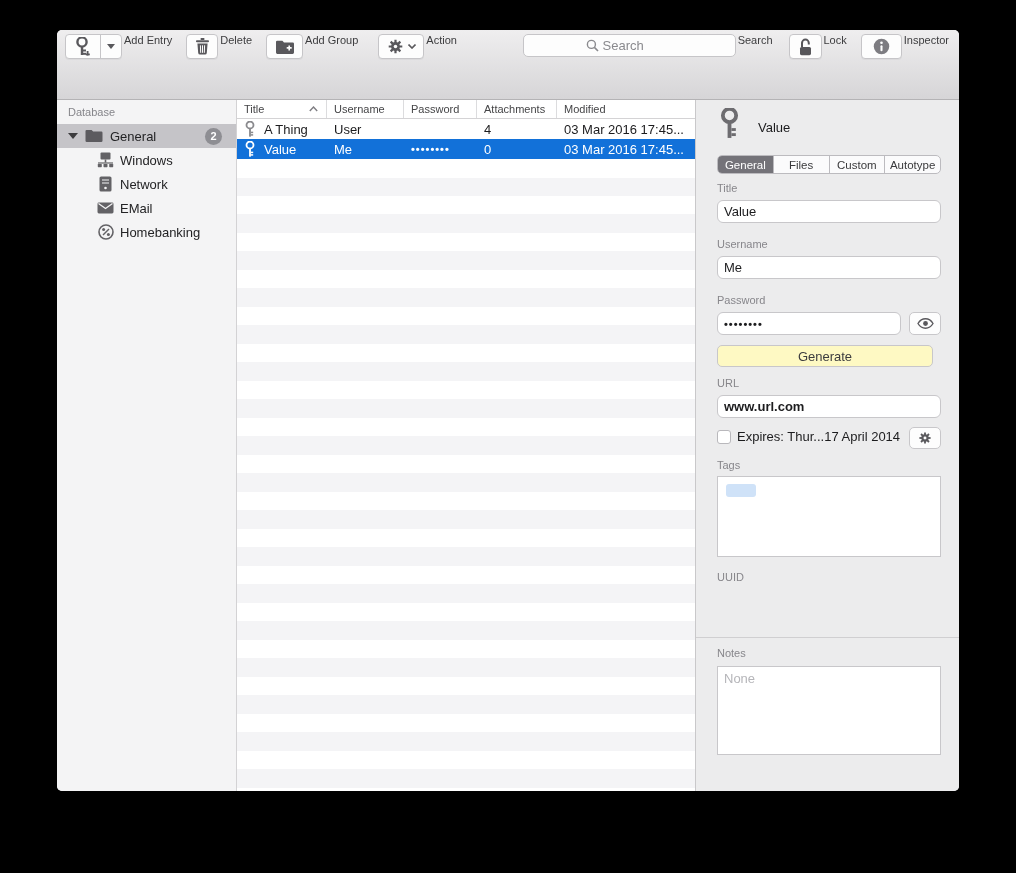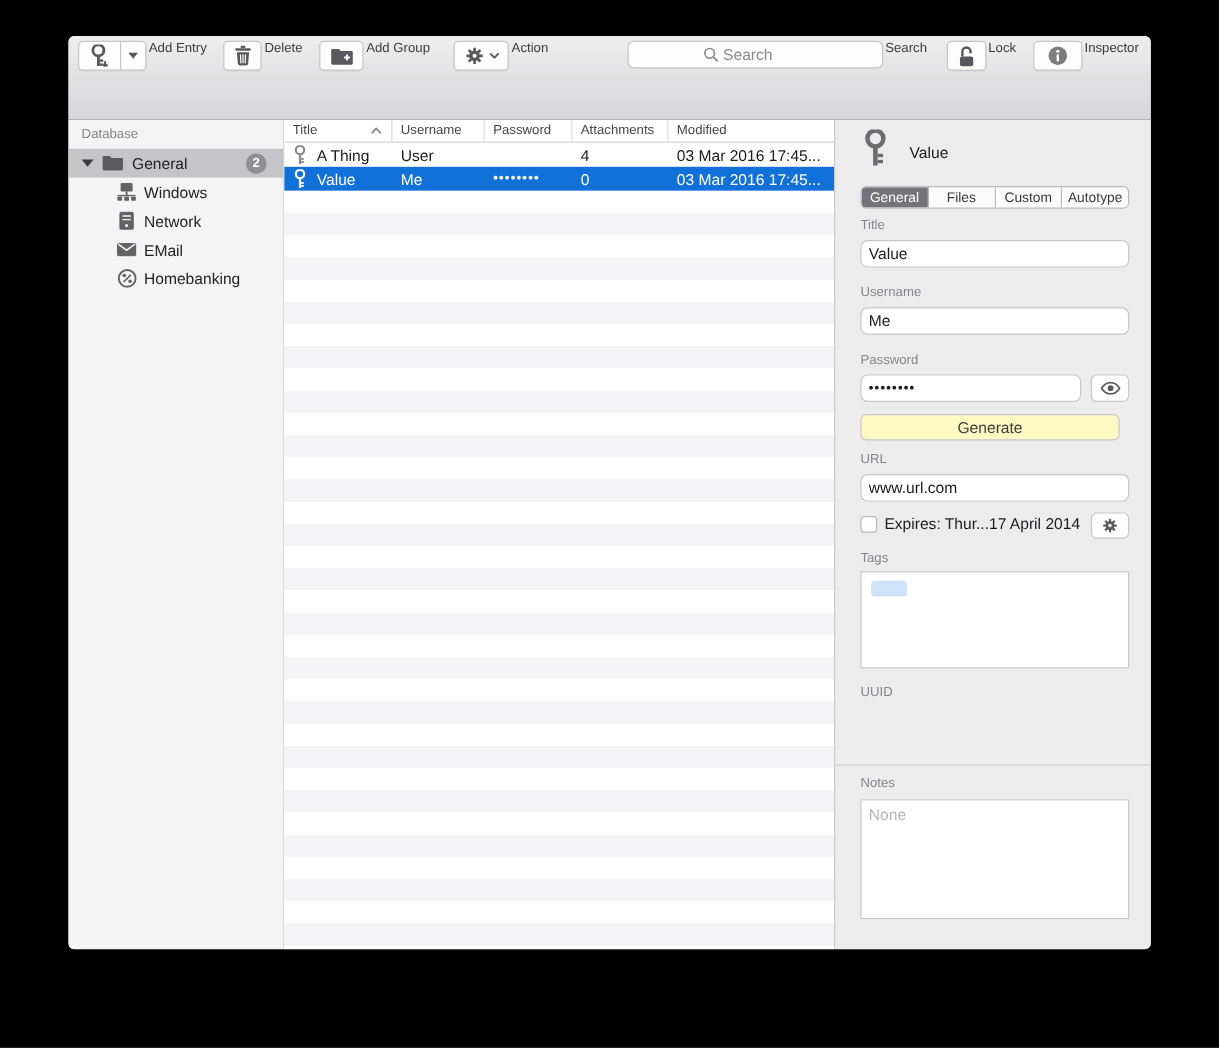--- a/index.html
+++ b/index.html
@@ -94,21 +94,21 @@
     background: #fef9c3; border: 1px solid #c8c7ca; border-radius: 5px; font-size: 13px;
     color: #3c3c3e; display: flex; align-items: center; justify-content: center; }
   .checkbox { position: absolute; left: 21px; top: 330px; width: 14px; height: 14px; background: #fff;
     border: 1px solid #b9b8bc; border-radius: 3px; }
   .expires-text { position: absolute; left: 41px; top: 329px; font-size: 13px; color: #1c1c1e; }
   .tags-box { position: absolute; left: 21px; top: 376px; width: 224px; height: 81px; background: #fff;
     border: 1px solid #c8c7ca; }
   .tag-token { position: absolute; left: 8px; top: 7px; width: 30px; height: 13px;
     background: #cfe2f8; border-radius: 3px; }
   .ins-divider { position: absolute; left: 0; right: 0; top: 537px; height: 1px; background: #d0cfd1; }
-  .notes-box { position: absolute; left: 21px; top: 566px; width: 224px; height: 100px; background: #fff;
+  .notes-box { position: absolute; left: 21px; top: 566px; width: 224px; height: 89px; background: #fff;
     border: 1px solid #c8c7ca; resize: none; outline: none; font-family: inherit; font-size: 13px;
     color: #1c1c1e; padding: 4px 6px; }
   .notes-box::placeholder { color: #b5b5b9; }
   .ins-header-title { position: absolute; left: 62px; top: 20px; font-size: 13px; color: #1c1c1e; }
   svg { display: block; }
 </style>
 </head>
 <body>
 
 <div class="window">
@@ -392,21 +392,21 @@
           <svg width="17" height="11" viewBox="0 0 17 11">
               <path d="M1 5.5 C3.2 1.8 5.6 0.8 8.5 0.8 C11.4 0.8 13.8 1.8 16 5.5 C13.8 9.2 11.4 10.2 8.5 10.2 C5.6 10.2 3.2 9.2 1 5.5 Z" fill="none" stroke="#5a595d" stroke-width="1.4"></path>
               <circle cx="8.5" cy="5.5" r="2.4" fill="#5a595d"></circle>
             </svg>
         </span>
       </div>
 
       <div class="gen-btn">Generate</div>
 
       <span class="ins-label" style="left:21px; top:277px">URL</span>
-      <input class="ins-input" style="top: 295px;" value="www.url.com">
+      <input class="ins-input" style="top: 295px; font-weight: bold;" value="www.url.com">
 
       <div class="checkbox"></div>
       <span class="expires-text">Expires: Thur...17 April 2014</span>
       <div class="sq-btn" style="top:327px; height:22px">
         <span class="icon">
           <svg width="14" height="14" viewBox="0 0 20 20">
               <g stroke="#5a595d" stroke-width="2.6">
                 <line x1="10" y1="2" x2="10" y2="18"></line>
                 <line x1="2" y1="10" x2="18" y2="10"></line>
                 <line x1="4.3" y1="4.3" x2="15.7" y2="15.7"></line>

